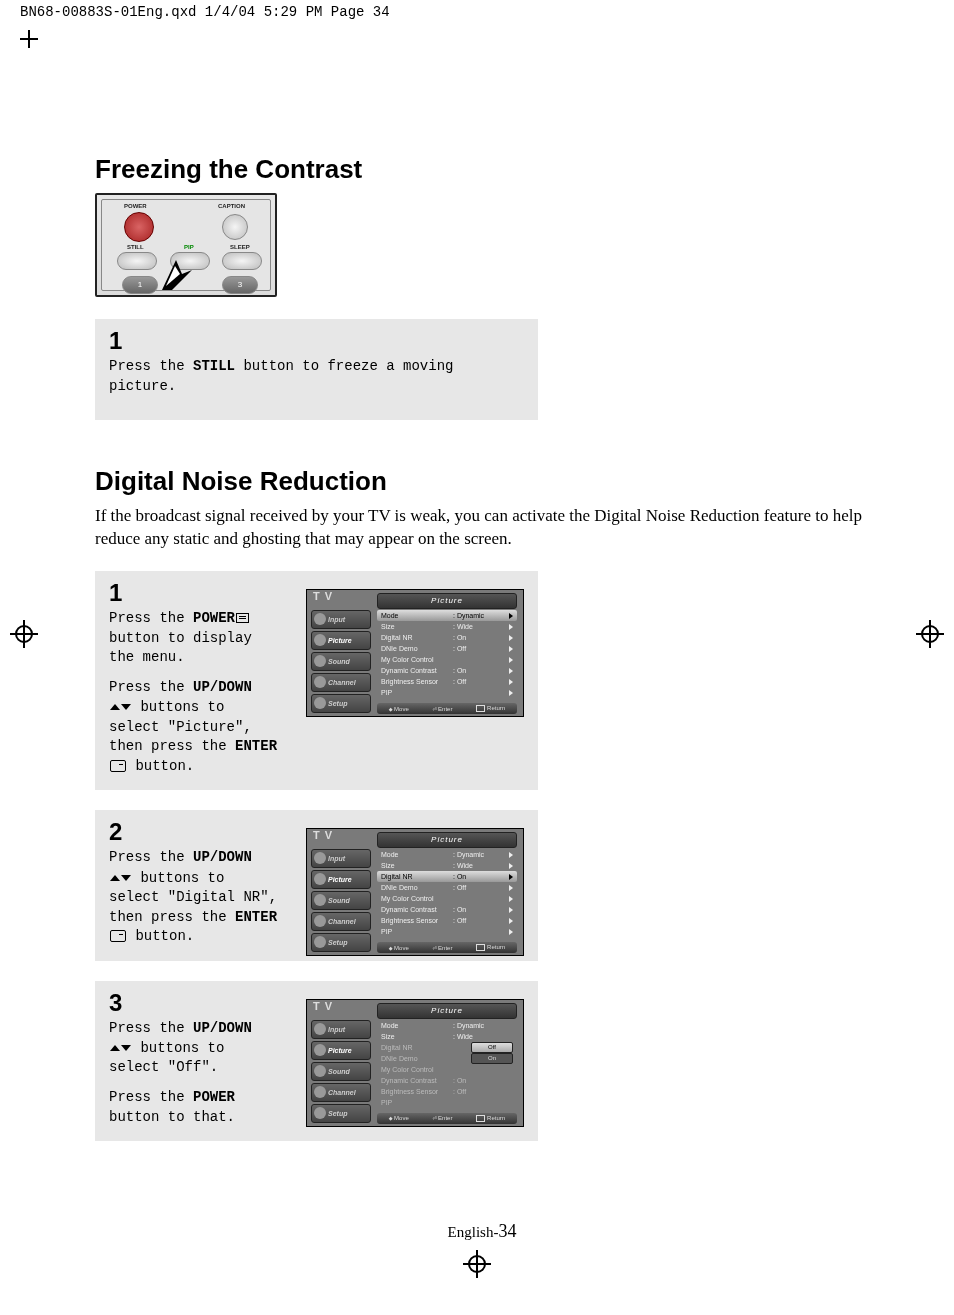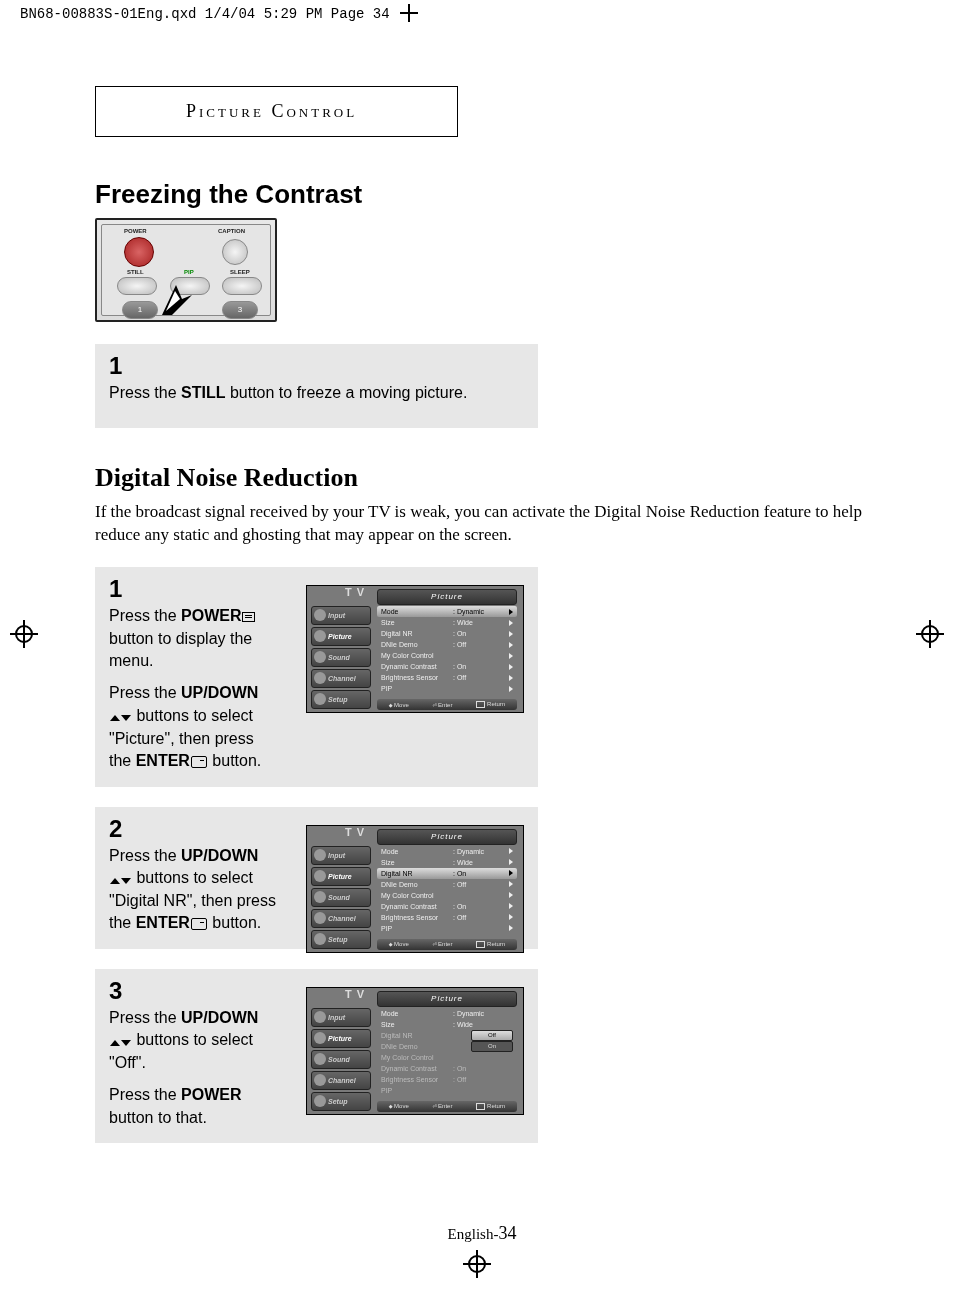--- a/index.html
+++ b/index.html
@@ -10,22 +10,23 @@
     width: 954px;
     height: 1315px;
     position: relative;
     color: #000;
   }
   .top-header {
     font-family: "Courier New", monospace;
     font-size: 14px;
     padding: 4px 20px;
     display: flex;
-    align-items: flex-end;
+    align-items: flex-start;
     gap: 10px;
+    flex-direction: column;
   }
   .crop-mark-top {
     display: inline-block;
     width: 18px;
     height: 18px;
     position: relative;
   }
   .crop-mark-top::before {
     content: "";
     position: absolute;
@@ -81,22 +82,21 @@
     letter-spacing: 3px;
     font-variant: small-caps;
   }
   .h1 {
     font-family: Arial, Helvetica, sans-serif;
     font-weight: bold;
     font-size: 26px;
     margin: 42px 0 8px 0;
   }
   .h1.second {
-    margin-top: 35px;
-    font-family: Liberation Serif, serif;
+    margin-top: 46px;
   }
   .intro {
     font-family: "Times New Roman", serif;
     font-size: 17px;
     line-height: 1.35;
     margin: 6px 0 18px 0;
   }
   .remote-box {
     width: 178px;
     height: 100px;
@@ -156,23 +156,24 @@
     position: relative;
   }
   .step-block.first { margin-top: 22px; }
   .step-num {
     font-size: 24px;
     font-weight: bold;
     font-family: Arial, Helvetica, sans-serif;
     margin-bottom: 2px;
   }
   .step-text {
-    font-size: 16px;
+    font-size: 14px;
     line-height: 1.4;
     width: 170px;
+    font-family: Liberation Mono, monospace;
   }
   .step-text.full { width: auto; }
   .step-text p { margin: 0 0 10px 0; }
   .step-text strong { font-weight: bold; }
   .icon-menu {
     display: inline-block;
     width: 11px; height: 8px;
     border: 1px solid #000;
     position: relative;
     vertical-align: middle;
@@ -223,21 +224,20 @@
     font-size: 7px;
     color: #fff;
   }
   .osd .tv {
     position:absolute;
     left:6px; top:0;
     font-weight:bold;
     font-size:11px;
     color:#ddd;
     letter-spacing:1px;
-    margin-left:32px;
   }
   .osd .top-title {
     position:absolute;
     left:70px; right:6px; top:3px;
     height:14px;
     background: linear-gradient(#555,#333);
     border:1px solid #222;
     border-radius:3px;
     text-align:center;
     font-style:italic;
@@ -375,23 +375,20 @@
     <div class="circ"></div>
 </div>
 <div class="reg-mark reg-bottom">
   <div class="hline"></div>
     <div class="vline"></div>
     <div class="circ"></div>
 </div>
 
 <div class="page">
 
-  <div class="section-title-box">
-    <span>Picture Control</span>
-  </div>
 
   <div class="h1">Freezing the Contrast</div>
 
   <div class="remote-box">
     <div class="remote-inner">
       <div class="rlabel" style="left:22px;top:3px;">POWER</div>
       <div class="rbtn power"></div>
       <div class="rlabel" style="left:116px;top:3px;">CAPTION</div>
       <div class="rbtn cap"></div>
       <div class="rlabel" style="left:25px;top:44px;">STILL</div>

